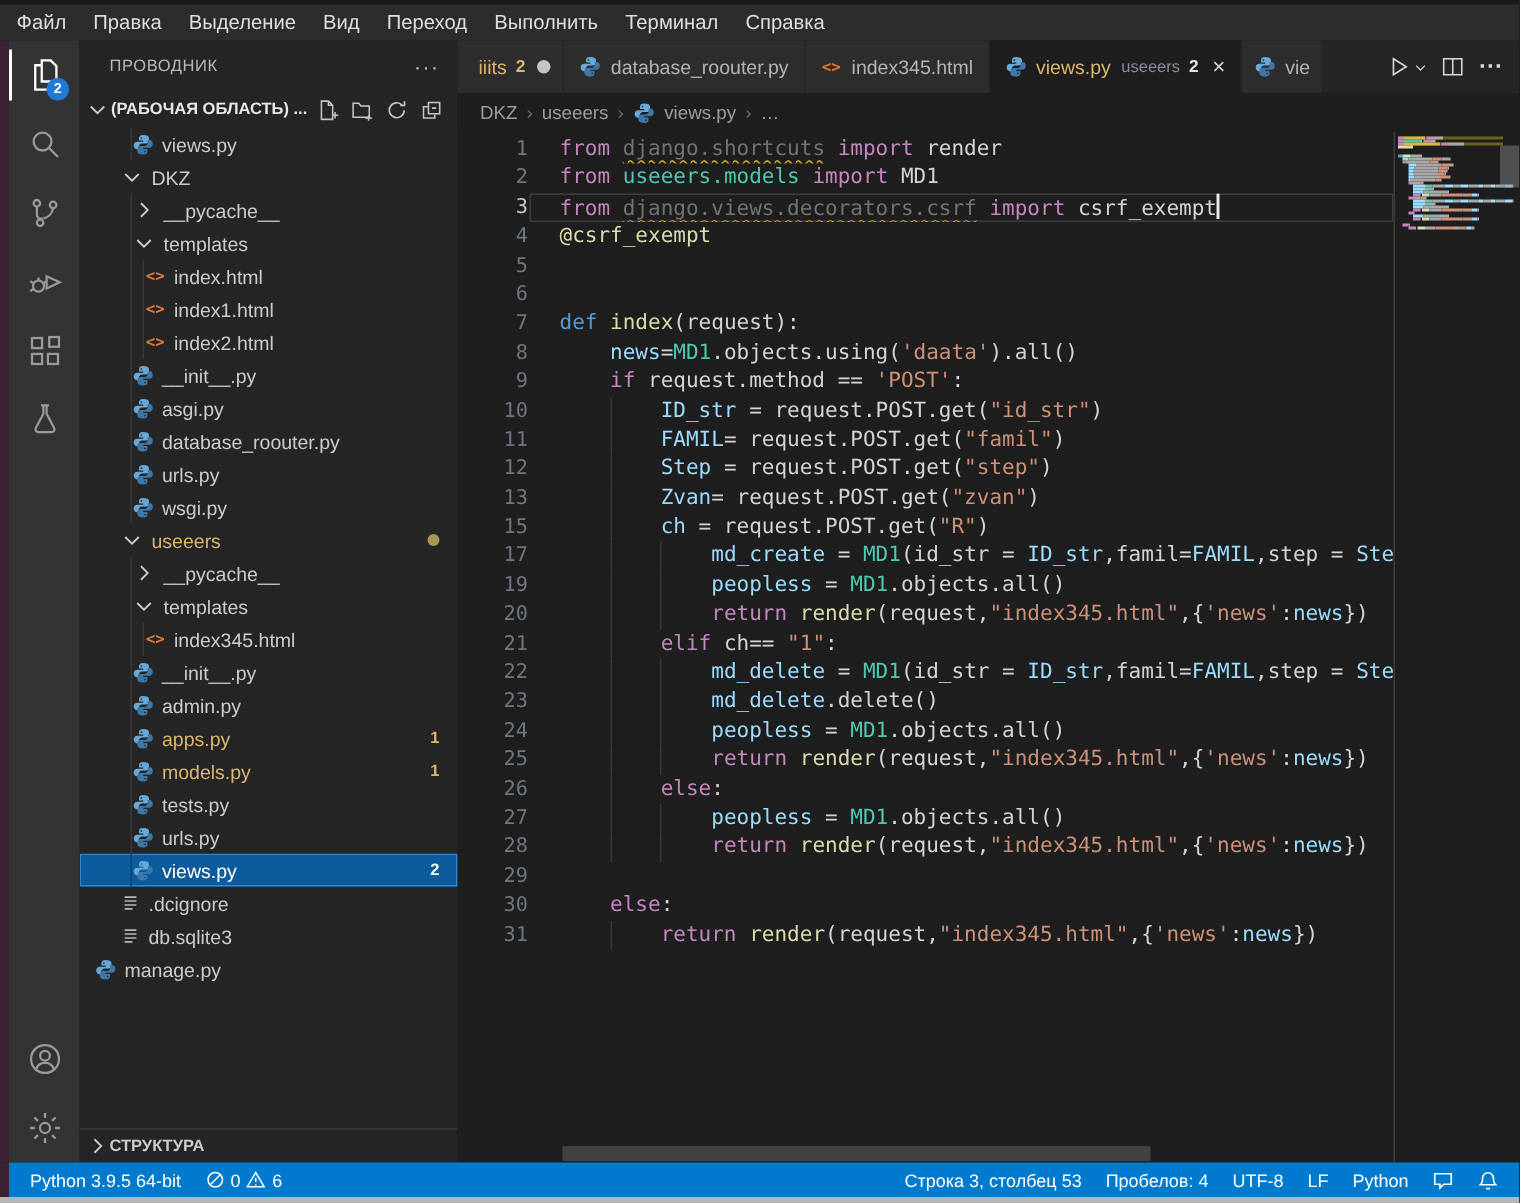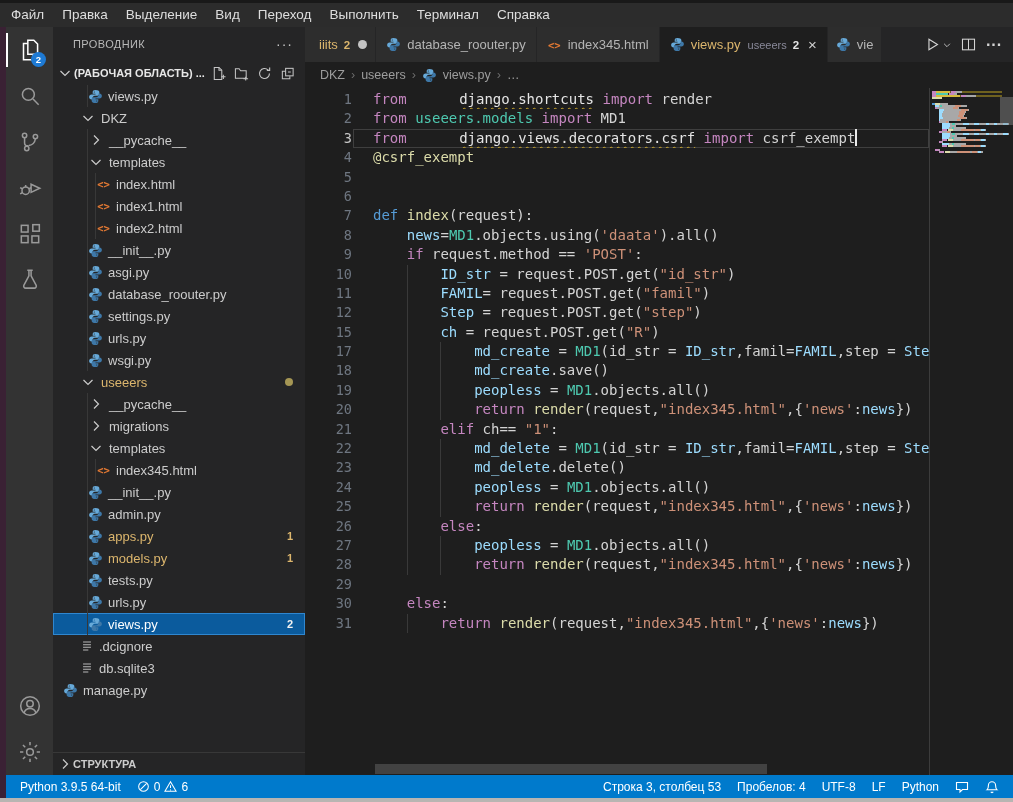--- a/index.html
+++ b/index.html
@@ -70,21 +70,21 @@
   .editor-body{flex:1;display:flex;position:relative;overflow:hidden;min-height:0;}
   .code-pane{flex:1;overflow:hidden;padding-top:2px;min-width:0;}
   .row{height:19.4px;display:flex;position:relative;}
   .num{width:47px;flex:none;text-align:right;color:#6e7681;font:13.5px/19.4px "DejaVu Sans Mono",monospace;}
   .row.cur .num{color:#c6c6c6;}
   .content{flex:1;padding-left:21px;font:14px/19.4px "DejaVu Sans Mono",monospace;color:#d4d4d4;
            white-space:pre;position:relative;overflow:hidden;}
   .linehl{position:absolute;left:48px;right:0;top:0;bottom:0;border:1px solid #3f3f3f;pointer-events:none;}
   .k{color:#c586c0;} .d{color:#569cd6;} .m{color:#4ec9b0;} .s{color:#ce9178;}
   .v{color:#9cdcfe;} .f{color:#dcdcaa;} .p{color:#d4d4d4;}
-  .mw{color:#e5e5e5;text-decoration:underline wavy #c8a529 1px;text-underline-offset:3px;margin-left:44px;}
+  .mw{color:#737373;text-decoration:underline wavy #c8a529 1px;text-underline-offset:3px;}
   .cursor{display:inline-block;width:2px;height:17px;background:#eaeaea;vertical-align:-3px;}
   .cguide{position:absolute;top:0;bottom:0;width:1px;background:#393939;}
 
   
   .minimap-col{width:83px;flex:none;border-left:1px solid #3c3c3c;display:flex;position:relative;}
   .mm{width:70px;padding:3px 0 0 2px;}
   .mm-row{height:2px;white-space:nowrap;font-size:0;}
   .mm-row span{display:inline-block;height:2px;}
   .mm-row.warn{background:#6e611f;}
   .ruler{width:13px;position:relative;}
@@ -318,30 +318,20 @@
             <span class="lbl">database_roouter.py</span>
           </div>
           <div class="tree-item" style="padding-left: 35px;">
             <span class="guide" style="left: 34px;"></span>
             <span style="display: inline-flex;">
               <svg width="15" height="15" viewBox="0 0 16 16">
                 <path fill="#67a9d8" d="M7.9 1C5.9 1 5 1.9 5 3.2V5h3v.9H3.8C2.2 5.9 1.2 7 1.2 8.6c0 1.6 1 2.7 2.6 2.7h1V9.5c0-1.3 1.1-2.4 2.4-2.4h2.9c1.1 0 2-.9 2-2V3.2C12.1 1.9 10.5 1 7.9 1zM6.7 2.6a.6.6 0 1 1 0 1.2.6.6 0 0 1 0-1.2z"></path>
                 <path fill="#3e78a8" d="M8.1 15c2 0 2.9-.9 2.9-2.2V11H8v-.9h4.2c1.6 0 2.6-1.1 2.6-2.7 0-1.6-1-2.7-2.6-2.7h-1v1.8c0 1.3-1.1 2.4-2.4 2.4H5.9c-1.1 0-2 .9-2 2v1.9C3.9 14.1 5.5 15 8.1 15zM9.3 13.4a.6.6 0 1 1 0-1.2.6.6 0 0 1 0 1.2z"></path>
               </svg>
             </span>
-            <span class="lbl">settings.py</span>
-          </div>
-          <div class="tree-item" style="padding-left: 35px;">
-            <span class="guide" style="left: 34px;"></span>
-            <span style="display: inline-flex;">
-              <svg width="15" height="15" viewBox="0 0 16 16">
-                <path fill="#67a9d8" d="M7.9 1C5.9 1 5 1.9 5 3.2V5h3v.9H3.8C2.2 5.9 1.2 7 1.2 8.6c0 1.6 1 2.7 2.6 2.7h1V9.5c0-1.3 1.1-2.4 2.4-2.4h2.9c1.1 0 2-.9 2-2V3.2C12.1 1.9 10.5 1 7.9 1zM6.7 2.6a.6.6 0 1 1 0 1.2.6.6 0 0 1 0-1.2z"></path>
-                <path fill="#3e78a8" d="M8.1 15c2 0 2.9-.9 2.9-2.2V11H8v-.9h4.2c1.6 0 2.6-1.1 2.6-2.7 0-1.6-1-2.7-2.6-2.7h-1v1.8c0 1.3-1.1 2.4-2.4 2.4H5.9c-1.1 0-2 .9-2 2v1.9C3.9 14.1 5.5 15 8.1 15zM9.3 13.4a.6.6 0 1 1 0-1.2.6.6 0 0 1 0 1.2z"></path>
-              </svg>
-            </span>
             <span class="lbl">urls.py</span>
           </div>
           <div class="tree-item" style="padding-left: 35px;">
             <span class="guide" style="left: 34px;"></span>
             <span style="display: inline-flex;">
               <svg width="15" height="15" viewBox="0 0 16 16">
                 <path fill="#67a9d8" d="M7.9 1C5.9 1 5 1.9 5 3.2V5h3v.9H3.8C2.2 5.9 1.2 7 1.2 8.6c0 1.6 1 2.7 2.6 2.7h1V9.5c0-1.3 1.1-2.4 2.4-2.4h2.9c1.1 0 2-.9 2-2V3.2C12.1 1.9 10.5 1 7.9 1zM6.7 2.6a.6.6 0 1 1 0 1.2.6.6 0 0 1 0-1.2z"></path>
                 <path fill="#3e78a8" d="M8.1 15c2 0 2.9-.9 2.9-2.2V11H8v-.9h4.2c1.6 0 2.6-1.1 2.6-2.7 0-1.6-1-2.7-2.6-2.7h-1v1.8c0 1.3-1.1 2.4-2.4 2.4H5.9c-1.1 0-2 .9-2 2v1.9C3.9 14.1 5.5 15 8.1 15zM9.3 13.4a.6.6 0 1 1 0-1.2.6.6 0 0 1 0 1.2z"></path>
               </svg>
             </span>
@@ -357,29 +347,20 @@
             <span class="tree-dot"></span>
           </div>
           <div class="tree-item" style="padding-left: 35px;">
             <span class="guide" style="left: 34px;"></span>
             <span class="chev">
               <svg width="16" height="16" viewBox="0 0 16 16" fill="none" stroke="currentColor" stroke-width="1.4">
                 <path d="M6 3.5l4.5 4.5L6 12.5" stroke="#cccccc" stroke-width="1.2"></path>
               </svg>
             </span>
             <span class="lbl">__pycache__</span>
-          </div>
-          <div class="tree-item" style="padding-left: 35px;">
-            <span class="guide" style="left: 34px;"></span>
-            <span class="chev">
-              <svg width="16" height="16" viewBox="0 0 16 16" fill="none" stroke="currentColor" stroke-width="1.4">
-                <path d="M6 3.5l4.5 4.5L6 12.5" stroke="#cccccc" stroke-width="1.2"></path>
-              </svg>
-            </span>
-            <span class="lbl">migrations</span>
           </div>
           <div class="tree-item" style="padding-left: 35px;">
             <span class="guide" style="left: 34px;"></span>
             <span class="chev">
               <svg width="16" height="16" viewBox="0 0 16 16" fill="none" stroke="currentColor" stroke-width="1.4">
                 <path d="M3.5 6l4.5 4.5L12.5 6" stroke="#cccccc" stroke-width="1.2"></path>
               </svg>
             </span>
             <span class="lbl">templates</span>
           </div>
@@ -619,30 +600,30 @@
             </div>
             <div class="row">
               <span class="num">11</span>
               <span class="content"><span class="cguide" style="left: 54.72px;"></span><span class="p">        </span><span class="v">FAMIL</span><span class="p">= request.POST.get(</span><span class="s">"famil"</span><span class="p">)</span></span>
             </div>
             <div class="row">
               <span class="num">12</span>
               <span class="content"><span class="cguide" style="left: 54.72px;"></span><span class="p">        </span><span class="v">Step</span><span class="p"> = request.POST.get(</span><span class="s">"step"</span><span class="p">)</span></span>
             </div>
             <div class="row">
+              <span class="num">13</span>
+              <span class="content"><span class="cguide" style="left: 54.72px;"></span><span class="p">        </span><span class="v">Zvan</span><span class="p">= request.POST.get(</span><span class="s">"zvan"</span><span class="p">)</span></span>
+            </div>
+            <div class="row">
               <span class="num">15</span>
               <span class="content"><span class="cguide" style="left: 54.72px;"></span><span class="p">        </span><span class="v">ch</span><span class="p"> = request.POST.get(</span><span class="s">"R"</span><span class="p">)</span></span>
             </div>
             <div class="row">
               <span class="num">17</span>
               <span class="content"><span class="cguide" style="left: 54.72px;"></span><span class="cguide" style="left: 88.44px;"></span><span class="p">            </span><span class="v">md_create</span><span class="p"> = </span><span class="m">MD1</span><span class="p">(id_str = </span><span class="v">ID_str</span><span class="p">,famil=</span><span class="v">FAMIL</span><span class="p">,step = </span><span class="v">Step</span></span>
-            </div>
-            <div class="row">
-              <span class="num">18</span>
-              <span class="content"><span class="cguide" style="left: 54.72px;"></span><span class="cguide" style="left: 88.44px;"></span><span class="p">            </span><span class="v">md_create</span><span class="p">.save()</span></span>
             </div>
             <div class="row">
               <span class="num">19</span>
               <span class="content"><span class="cguide" style="left: 54.72px;"></span><span class="cguide" style="left: 88.44px;"></span><span class="p">            </span><span class="v">peopless</span><span class="p"> = </span><span class="m">MD1</span><span class="p">.objects.all()</span></span>
             </div>
             <div class="row">
               <span class="num">20</span>
               <span class="content"><span class="cguide" style="left: 54.72px;"></span><span class="cguide" style="left: 88.44px;"></span><span class="p">            </span><span class="k">return</span><span class="p"> </span><span class="f">render</span><span class="p">(request,</span><span class="s">"index345.html"</span><span class="p">,{</span><span class="s">'news'</span><span class="p">:</span><span class="v">news</span><span class="p">})</span></span>
             </div>
             <div class="row">

